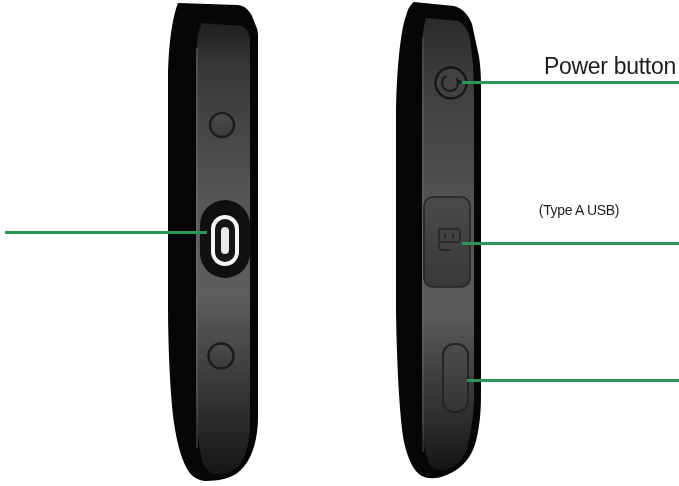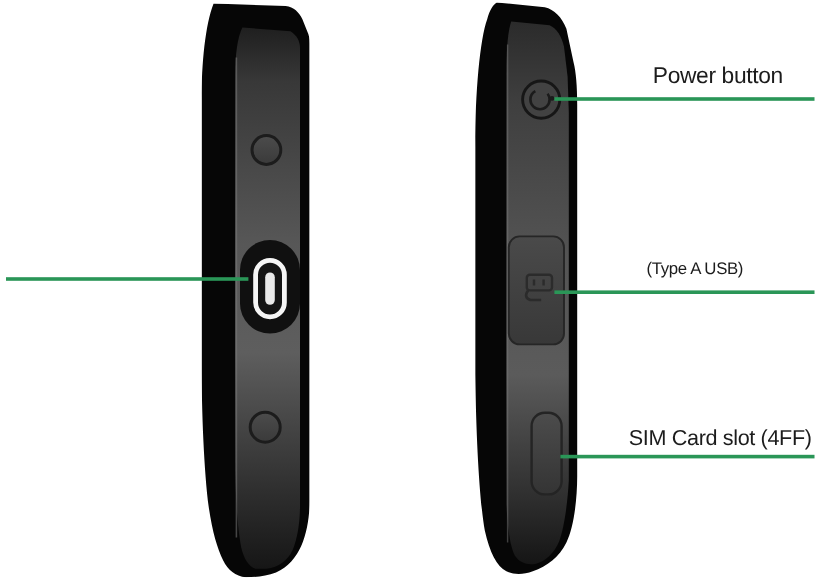--- a/index.html
+++ b/index.html
@@ -4,26 +4,26 @@
 <style>
   html,body { margin:0; padding:0; background:#ffffff; }
   .canvas {
     position:relative; width:679px; height:486px; background:#ffffff;
     overflow:hidden; font-family:"Liberation Sans", sans-serif; color:#1c1c1c;
   }
   .abs { position:absolute; }
   .callout-line { position:absolute; height:3px; background:#2a9657; }
   .label { position:absolute; color:#1c1c1c; letter-spacing:-0.3px; white-space:nowrap; }
   .label-lg { font-size:22px; }
-  .label-xl { font-size:19px;text-align:right; }
+  .label-xl { font-size:23px;text-align:right; }
   .label-md { font-size:17px; }
   .label-sm { font-size:14px; }
   .label-sim { font-size:18px; }
   .label-center { text-align:center; white-space:normal; }
-  .sub { display:block; margin-top:18px; }
+  .sub { display:block; margin-top:5px; }
   svg { display:block; }
 </style>
 </head>
 <body>
 
 <div class="canvas">
 
   <div class="abs" style="left:168px; top:3px;">
     <svg width="90" height="478" viewBox="0 0 90 478">
       <defs>
@@ -122,15 +122,14 @@
   <div class="callout-line" style="left:462px; top:242px; width:217px;"></div>
   <div class="callout-line" style="left:467px; top:379px; width:212px;"></div>
 
 
   <div class="label label-xl" style="left:544px; top:53px;">Power button</div>
 
   <div class="label label-md label-center" style="left:480px; top:197px; width:198px;">
     <span class="sub label-sm">(Type A USB)</span>
   </div>
 
-  <div class="label label-sim" style="left:524px; top:355px;">SIM Card slot (4FF)</div>
 
 </div>
 
 </body></html>

